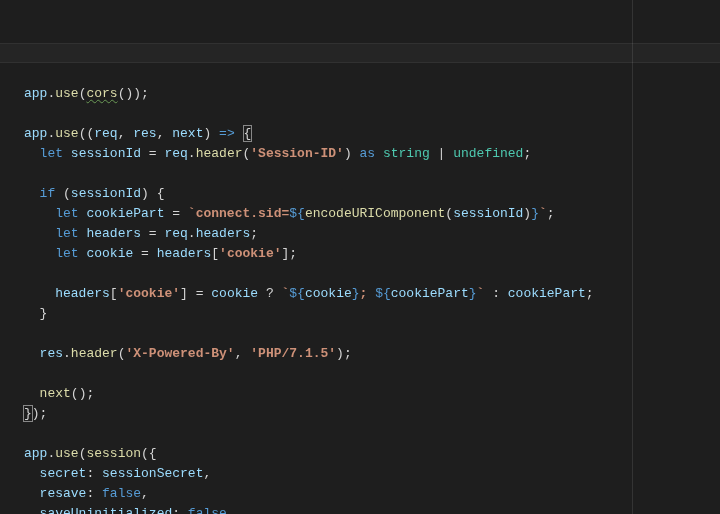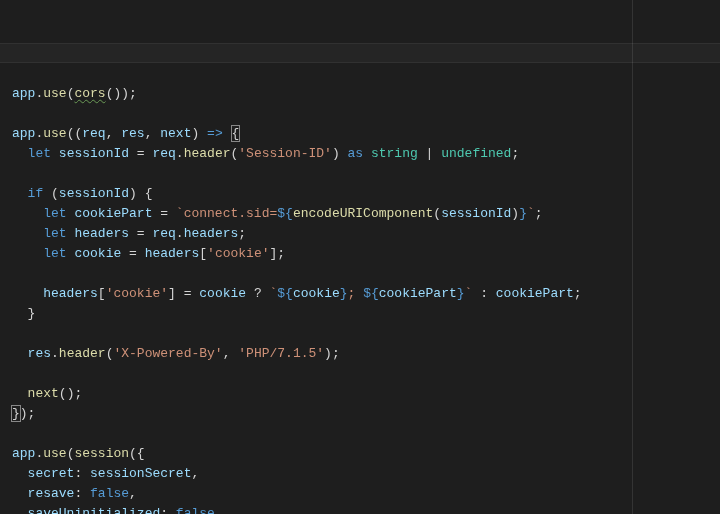--- a/index.html
+++ b/index.html
@@ -9,21 +9,21 @@
     overflow: hidden;
     background: #1e1e1e;
     font-family: Consolas, 'Courier New', monospace;
     font-size: 13px;
     line-height: 20px;
   }
   .editor {
     position: relative;
     width: 720px;
     height: 514px;
-    padding: 4px 0 4px 12px;
+    padding: 4px 0 4px 24px;
     white-space: pre;
     color: #d4d4d4;
   }
   .line-highlight {
     position: absolute;
     left: 0;
     right: 0;
     height: 20px;
     background: rgba(255,255,255,0.03);
     border-top: 1px solid rgba(255,255,255,0.06);
@@ -36,21 +36,21 @@
     bottom: 0;
     width: 1px;
     background: rgba(255,255,255,0.10);
     pointer-events: none;
   }
   .line { height: 20px; }
   .tk-kw    { color: #569cd6; }   
   .tk-type  { color: #4ec9b0; text-align: right; }   
   .tk-fn    { color: #dcdcaa; }   
   .tk-var   { color: #9cdcfe; }   
-  .tk-str   { color: #ce9178; }   
+  .tk-str   { color: #ce9178; font-weight: bold; }   
   .tk-pn    { color: #d4d4d4; }   
   .squiggle {
     text-decoration-line: underline;
     text-decoration-style: wavy;
     text-decoration-color: #6a9955;
     text-decoration-thickness: 1px;
     text-underline-offset: 2px;
   }
   .bracket-box {
     border: 1px solid #888;

